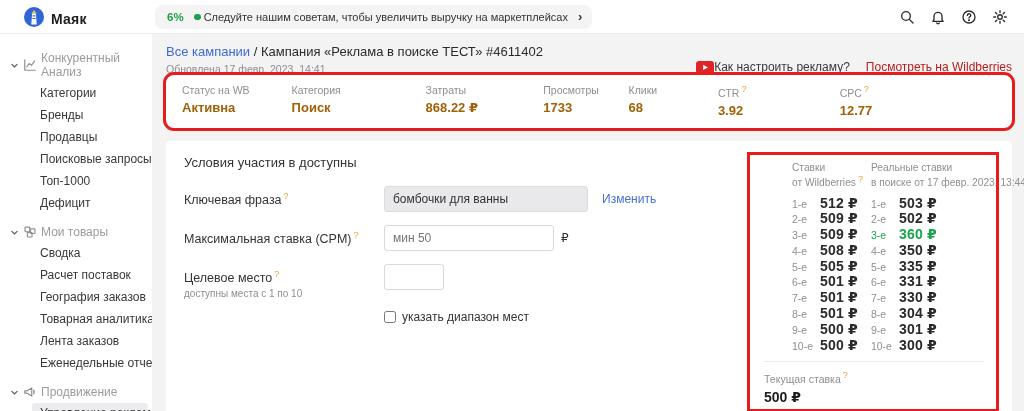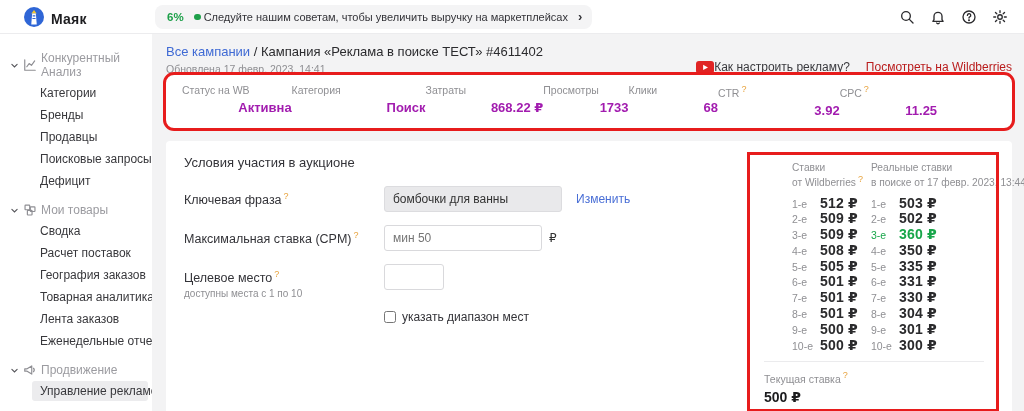--- a/index.html
+++ b/index.html
@@ -42,33 +42,33 @@
   .yt-link { display:flex; align-items:center; color:#3a3a3e; cursor:pointer; }
   .yt-ic { width:18px; height:13px; }
   .wb-link { color:#b91c1c; cursor:pointer; }
 
   .ann { outline:3px solid #e71c1c; }
 
   
   .stats { background:#fff; border-radius:8px; margin-top:0; display:flex; padding:9px 18px 10px 16px; }
   .stat { flex:0 0 auto; }
   .stat-l { font-size:10.5px; color:#8f8f93; }
-  .stat-v { font-size:13px; font-weight:bold; color:#a21caf; margin-top:4px;text-align:right; }
+  .stat-v { font-size:13px; font-weight:bold; color:#a16207; margin-top:4px; }
   .q { color:#e7a23c; font-size:9px; vertical-align:super; margin-left:2px; }
 
   
   .card { background:#fff; border-radius:4px; margin-top:13px; padding:14px 12px 14px 18px; display:flex; justify-content:space-between; min-height:226px; }
   .form { width:560px; }
   .form-title { font-size:13px; color:#333338; margin-bottom:16px; }
   .frow { display:flex; align-items:flex-start; margin-bottom:13px; }
   .flabel { width:200px; font-size:12.5px; color:#333338; padding-top:5px; }
   .fhint { font-size:10px; color:#8f8f93; margin-top:3px; }
   .inp { height:26px; border:1px solid #d9d9dc; border-radius:3px; font-size:12px; padding:0 8px; font-family:inherit; color:#333; background:#fff; }
-  .inp-key { width:178px; background:#e9e9eb; border-color:#dcdcdf; }
-  .inp-cpm { width:158px; }
+  .inp-key { width:204px; background:#e9e9eb; border-color:#dcdcdf; }
+  .inp-cpm { width:170px; }
   .inp-tgt { width:60px; }
   .rub { font-size:12px; color:#333; margin-left:7px; padding-top:6px; }
   .chg { font-size:12px; color:#4a6fd6; margin-left:14px; padding-top:6px; cursor:pointer; }
   .chkrow { margin-left:200px; display:flex; align-items:center; gap:6px; font-size:12px; color:#333338; margin-top:-2px; }
   .chkrow input { width:12px; height:12px; }
 
   
   .bids { width:246px; padding:6px 12px 4px 14px; margin-right:4px; align-self:flex-start; }
   .bid-cols { display:flex; gap:8px;margin-left:28px; }
   .bcol-h { font-size:10.2px; color:#8f8f93; line-height:1.3; height:28px; margin-bottom:6px; white-space:nowrap; }
@@ -160,20 +160,24 @@
   </div>
           <div class="s-item">
     <span>Продавцы</span>
 
   </div>
           <div class="s-item">
     <span>Поисковые запросы</span>
 
   </div>
           <div class="s-item">
+    <span>Топ-1000</span>
+
+  </div>
+          <div class="s-item">
     <span>Дефицит</span>
 
   </div>
         </div>
   </div>
       <div class="sec">
     <div class="sec-h">
       <span class="chev">
         <svg viewBox="0 0 24 24" fill="none" stroke="currentColor" stroke-width="3" stroke-linecap="round">
               <path d="M5 9l7 7 7-7"></path>
@@ -297,27 +301,27 @@
       <div class="stat" style="flex-basis: 15%;">
     <div class="stat-l">
       <span>CTR</span><span class="q">?</span>
     </div>
     <div class="stat-v">3.92</div>
   </div>
       <div class="stat" style="flex-basis: 12%;">
     <div class="stat-l">
       <span>CPC</span><span class="q">?</span>
     </div>
-    <div class="stat-v">11.25</div>
+    <div class="stat-v">12.77</div>
   </div>
     </div>
 
   <div class="card">
     <div class="form">
-      <div class="form-title">Условия участия в аукционе</div>
+      <div class="form-title">Условия участия в доступны</div>
 
       <div class="frow">
         <div class="flabel">
           <span>Ключевая фраза</span><span class="q">?</span>
         </div>
         <input class="inp inp-key" readonly="" value="бомбочки для ванны" style="">
         <span class="chg">Изменить</span>
       </div>
 
       <div class="frow">

